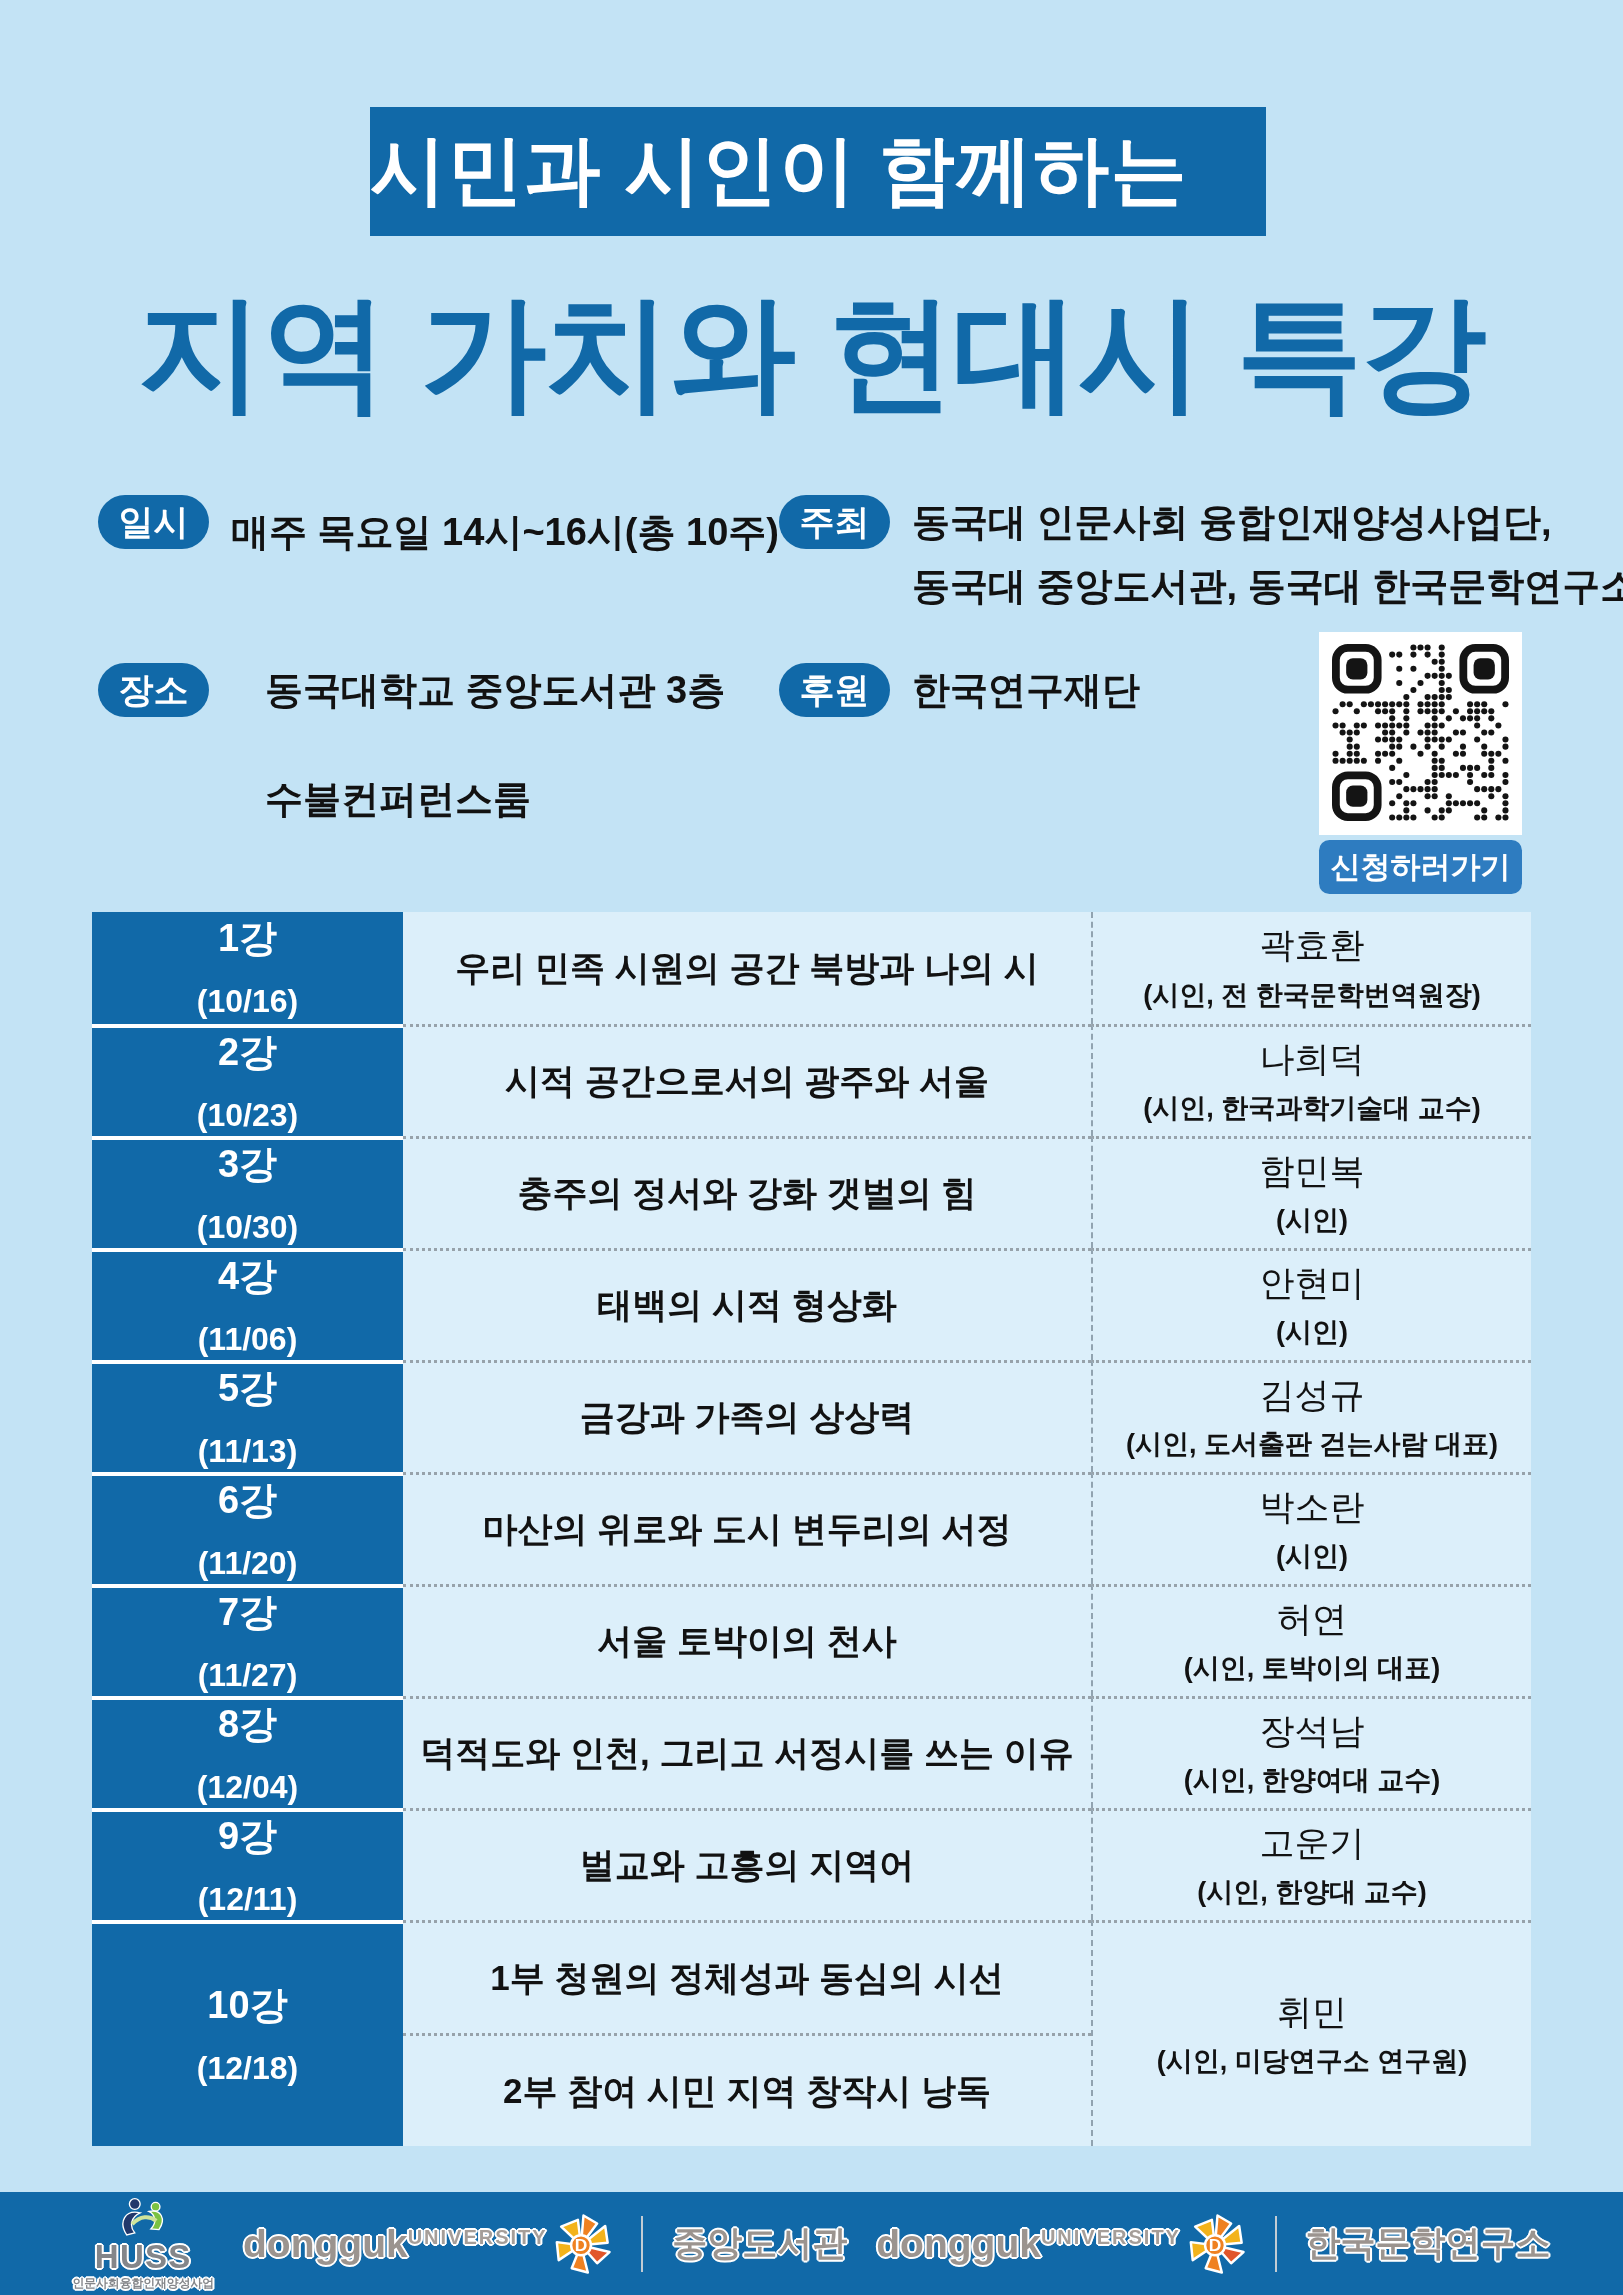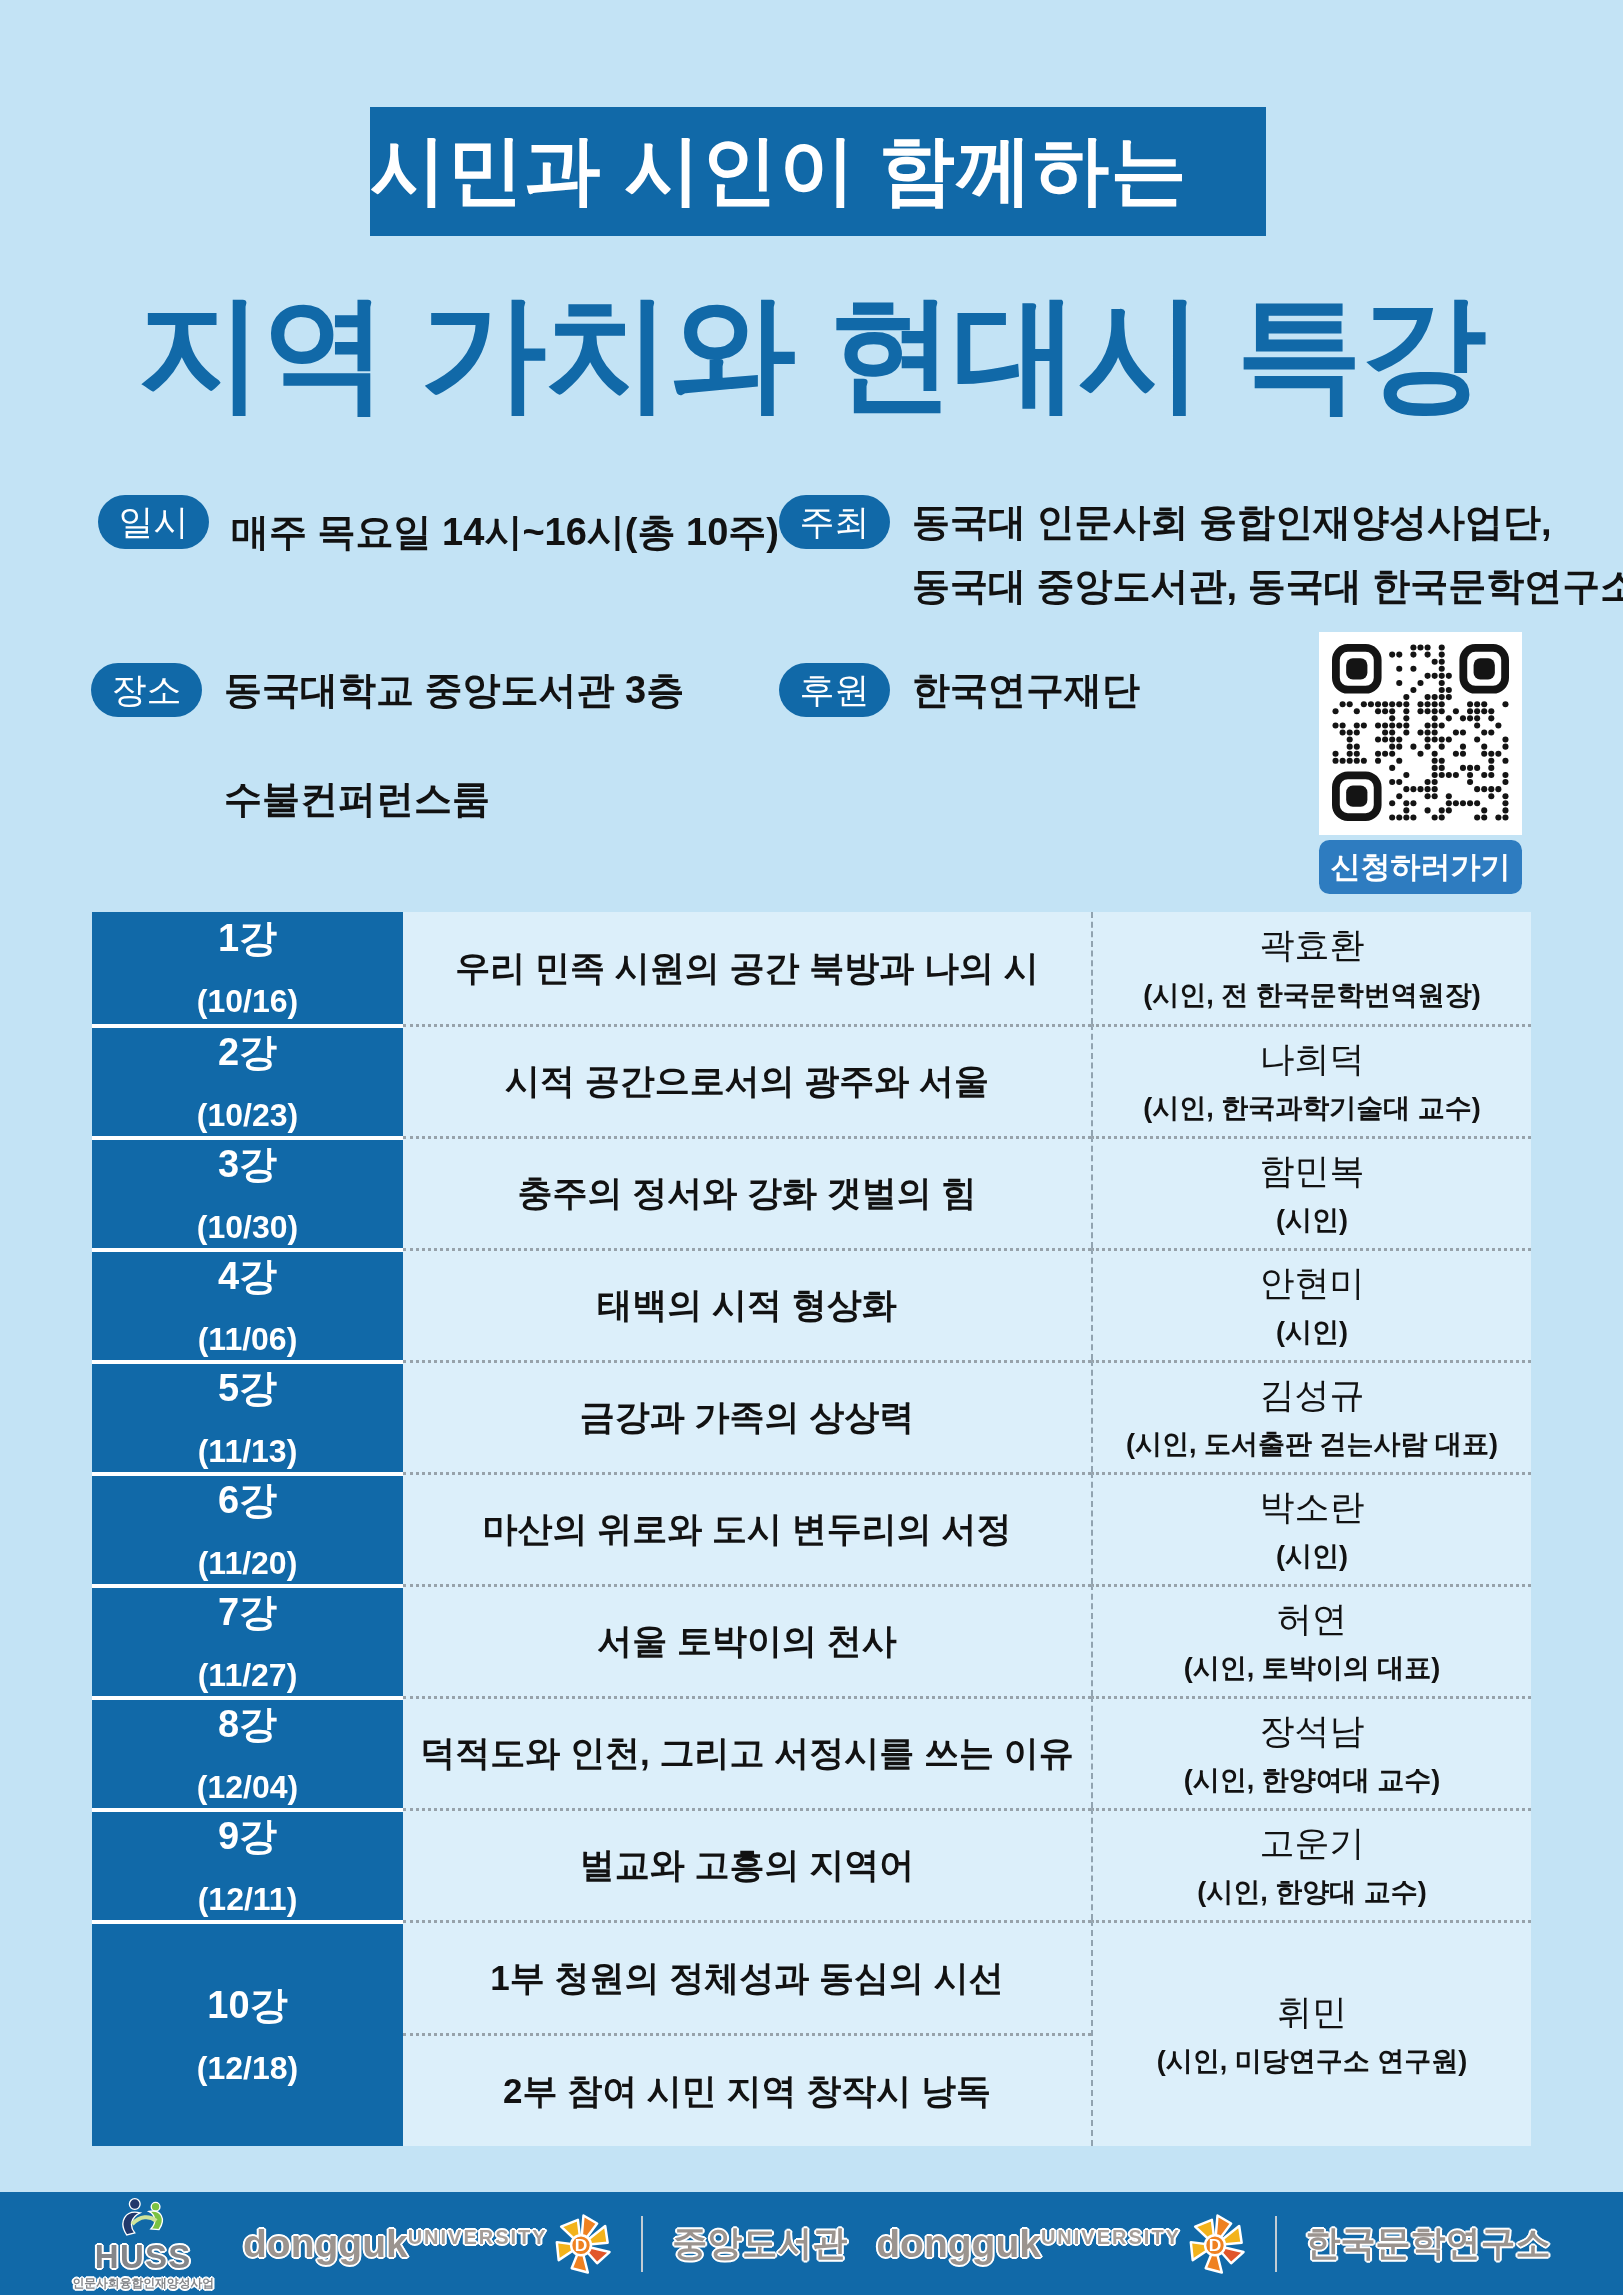--- a/index.html
+++ b/index.html
@@ -24,29 +24,29 @@
   }
   .banner span{font-size:76px;font-weight:800;color:#fff;letter-spacing:1.3px;white-space:nowrap;}
   .main-title{
     position:absolute;left:0;width:100%;top:270px;text-align:center;
     font-size:126px;font-weight:800;color:var(--accent);white-space:nowrap;letter-spacing:-1.3px;
   }
   
   .info-block{position:absolute;display:flex;align-items:flex-start;}
   .badge{
     flex:0 0 auto;width:111px;height:54px;border-radius:29px;background:var(--accent);
-    color:#fff;font-size:35px;font-weight:400;display:flex;align-items:center;justify-content:center;
+    color:#fff;font-size:35px;font-weight:700;display:flex;align-items:center;justify-content:center;
   }
   .info-lines{margin-left:22px;font-size:38px;font-weight:800;color:var(--ink);}
   .info-lines .ln{line-height:54px;white-space:nowrap;}
   .mt-s{margin-top:10px;}
   .mt-m{margin-top:55px;}
   #info-datetime{left:98px;top:495px;}
   #info-host{left:779px;top:495px;}
-  #info-place{left:91px;top:663px;}
+  #info-place{left:98px;top:663px;gap:34px;}
   #info-sponsor{left:779px;top:663px;}
   
   .qr-box{
     position:absolute;left:1319px;top:632px;width:203px;height:203px;background:#fff;
     display:flex;align-items:center;justify-content:center;
   }
   .apply-btn{
     position:absolute;left:1319px;top:840px;width:203px;height:54px;border-radius:10.5px;
     background:var(--button);color:#fff;font-size:30px;font-weight:800;
     display:flex;align-items:center;justify-content:center;cursor:pointer;white-space:nowrap;

